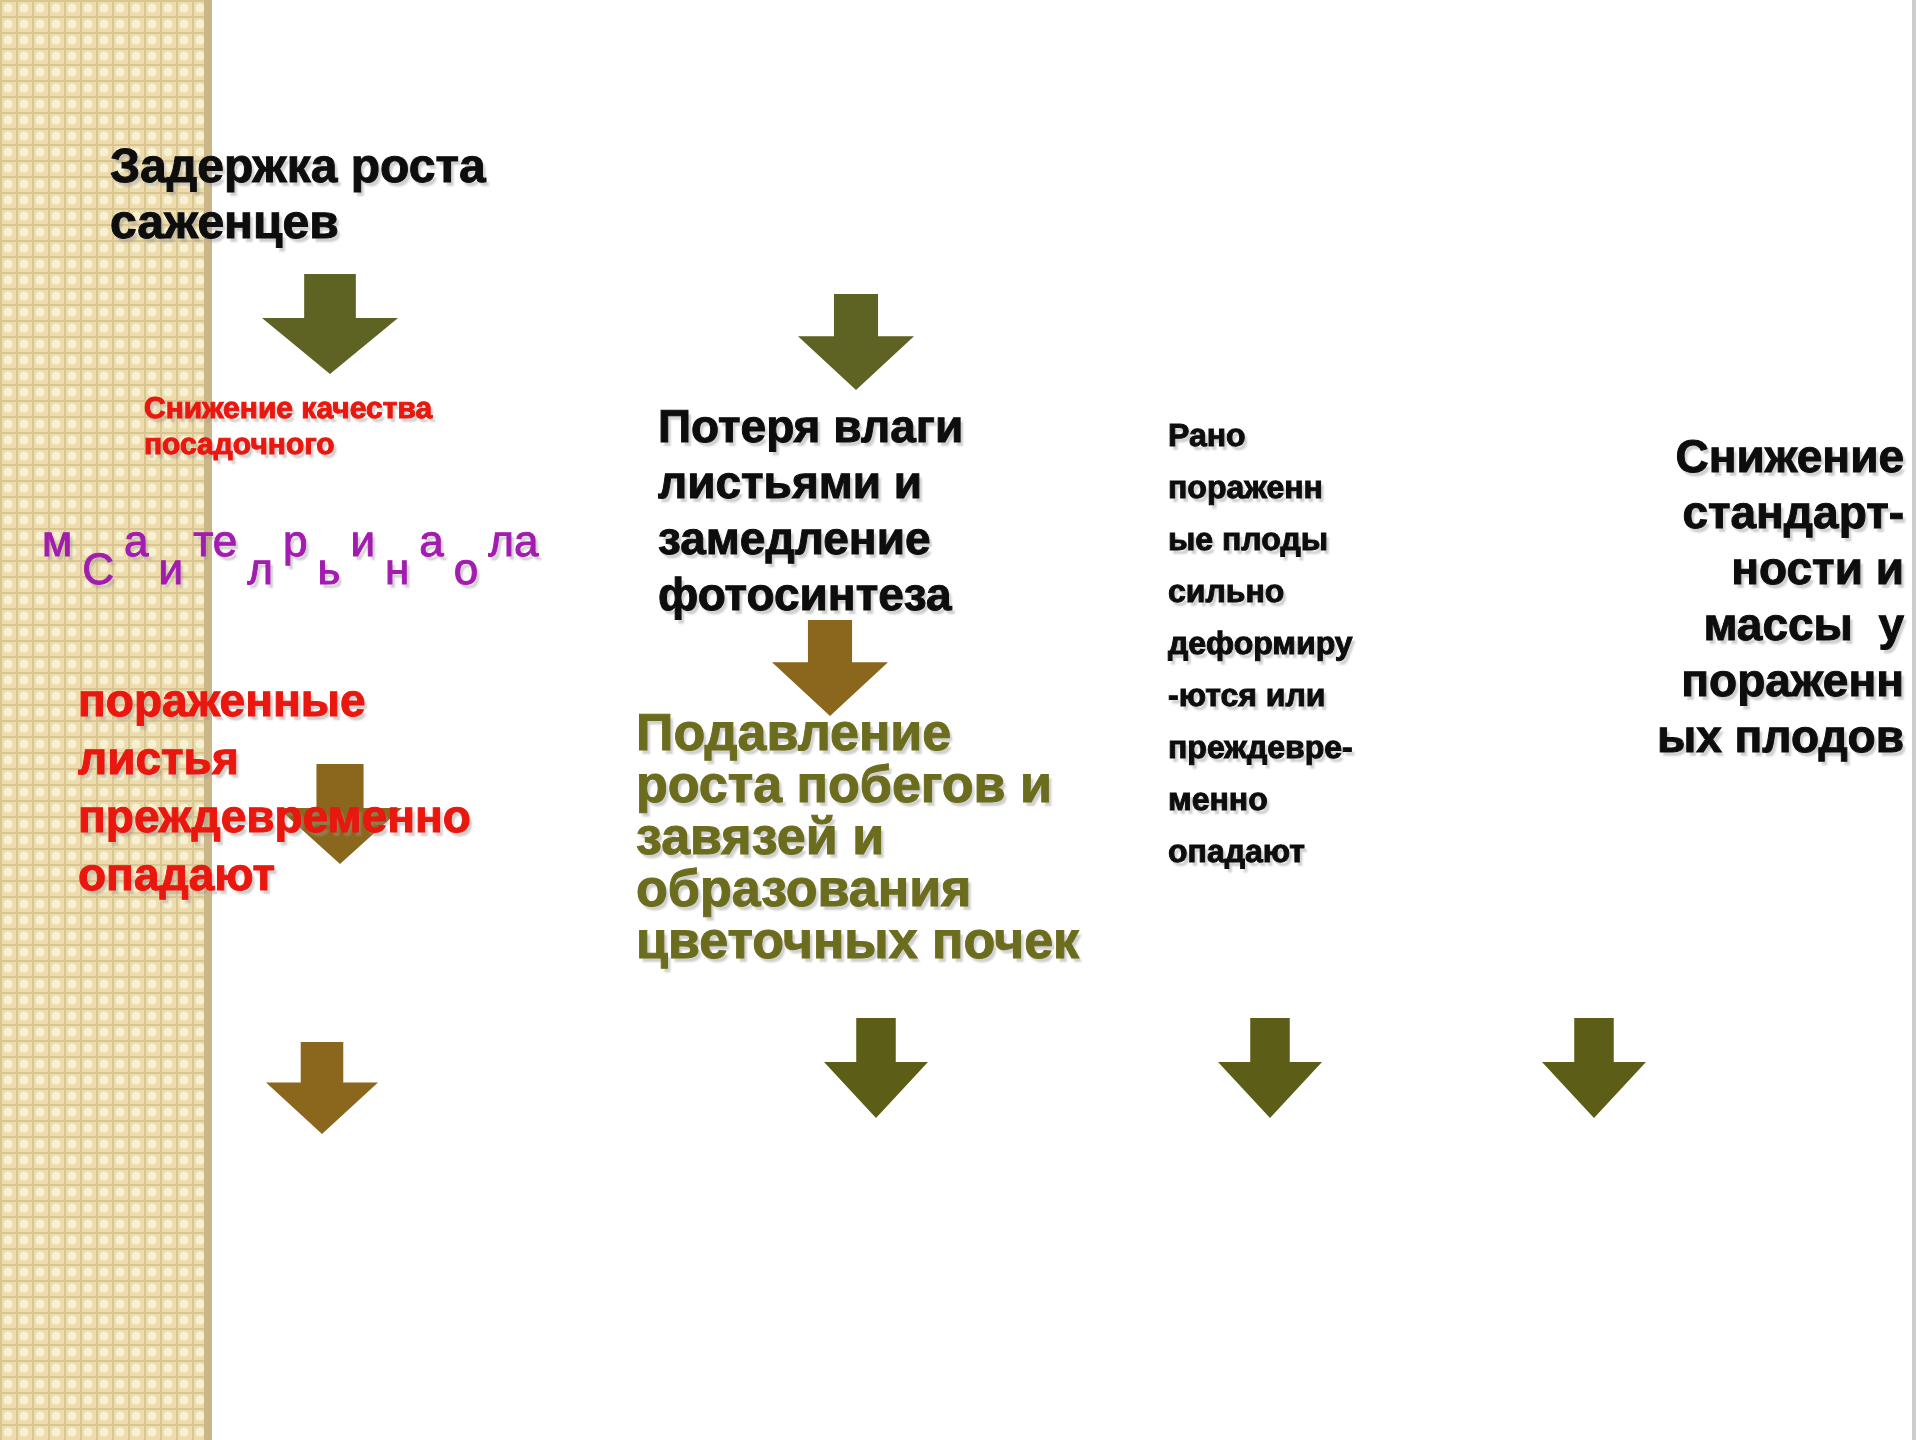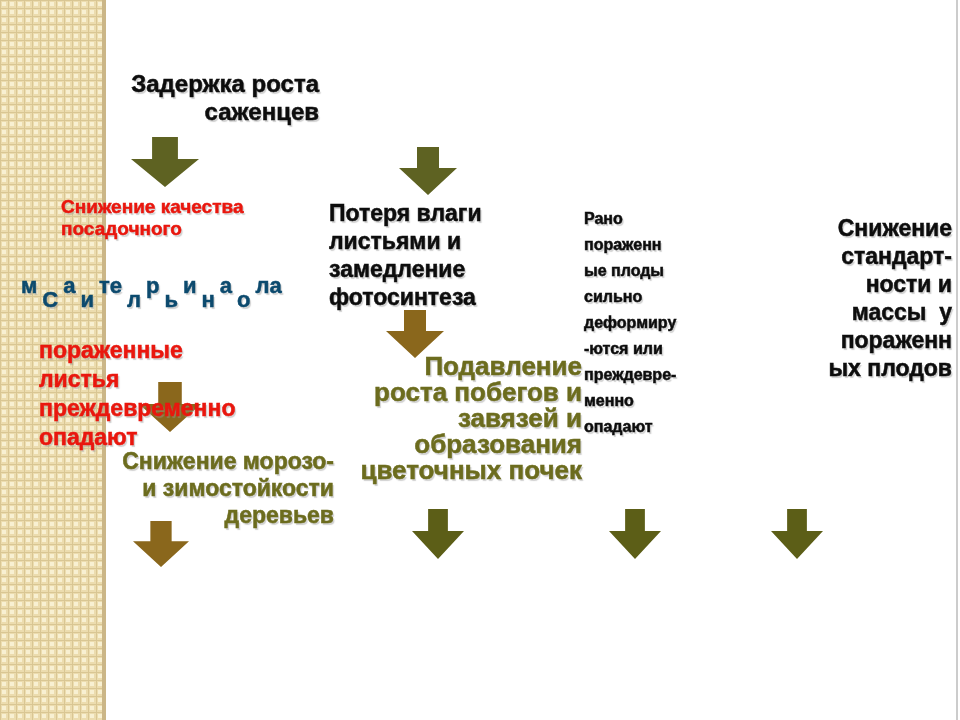--- a/index.html
+++ b/index.html
@@ -21,75 +21,71 @@
   }
   .right-line{
     position:absolute; right:2px; top:0; width:2px; height:720px; background:#cccccc;
   }
   
   .tb{
     position:absolute; font-weight:700; white-space:pre; line-height:1.18;
     text-shadow:1.5px 1.8px 1px rgba(150,150,150,.45);
     -webkit-text-stroke:0.5px currentColor;
   }
-  .center{text-align:right;margin-left:24px;}
+  .center{text-align:left;}
   .t-black{color:#0d0d0d;}
   .t-red{color:#e9170e;}
   .t-olive{color:#6c6c1e;}
   
   .arrow{
     position:absolute;
     clip-path:polygon(31% 0%, 69% 0%, 69% 44%, 100% 44%, 50% 100%, 0% 44%, 31% 44%);
     filter:drop-shadow(2px 3px 1px rgba(140,140,140,.45));
   }
   .a-olive{background:#5e6222;}
   .a-brown{background:#8a671c;}
   .a-dark{background:#5c5e17;}
   
   .mixedrow{
-    position:absolute; left:21px; top:258px; font-weight:700;
-    font-size:22px; color:#0c4a6e; white-space:nowrap;
+    position:absolute; left:21px; top:258px; font-weight:400;
+    font-size:22px; color:#a21caf; white-space:nowrap;
     text-shadow:1.5px 1.8px 1px rgba(150,150,150,.45);
-    margin-top:15px;
     -webkit-text-stroke:0.5px currentColor;
   }
   .mixedrow span{display:inline-block; margin-right:5px;}
   .mixedrow .down{transform:translateY(14px);}
   .z2{z-index:2;} .z1{z-index:1;}
 </style>
 </head>
 <body>
 
 <div class="slide">
 
   <div class="stripe"></div>
   <div class="right-line"></div>
 
   <div class="tb t-black center" style="left:55px; top:70px; width:240px; font-size:24px;">Задержка роста
 саженцев</div>
 
   <div class="arrow a-olive" style="left:131px; top:137px; width:68px; height:50px;"></div>
 
-  <div class="tb t-red" style="left:20px; top:196px; width:300px; font-size:19px;padding-left:41px;">Снижение качества
+  <div class="tb t-red" style="left:31px; top:196px; width:300px; font-size:15px;padding-left:41px;">Снижение качества
 посадочного</div>
 
   <div class="mixedrow">
     <span>м</span><span class="down">С</span><span>а</span><span class="down">и</span><span>те</span><span class="down">л</span><span>р</span><span class="down">ь</span><span>и</span><span class="down">н</span><span>а</span><span class="down">о</span><span>ла</span>
   </div>
 
   <div class="arrow a-brown z1" style="left:139px; top:382px; width:62px; height:50px;"></div>
 
   <div class="tb t-red z2" style="left:39px; top:318px; width:270px; font-size:23px; line-height:29px;margin-top:18px;">пораженные
 листья
 преждевременно
 опадают</div>
 
-  <div class="tb t-olive center" style="left:25px; top:448px; width:285px; font-size:23px; line-height:27px;">Снижение морозо-
-и зимостойкости
-деревьев</div>
 
   <div class="arrow a-brown" style="left:133px; top:521px; width:56px; height:46px;"></div>
 
   <div class="arrow a-olive" style="left:399px; top:147px; width:58px; height:48px;"></div>
 
   <div class="tb t-black" style="left:329px; top:199px; width:235px; font-size:23px; line-height:28px;">Потеря влаги
 листьями и
 замедление
 фотосинтеза</div>
 

